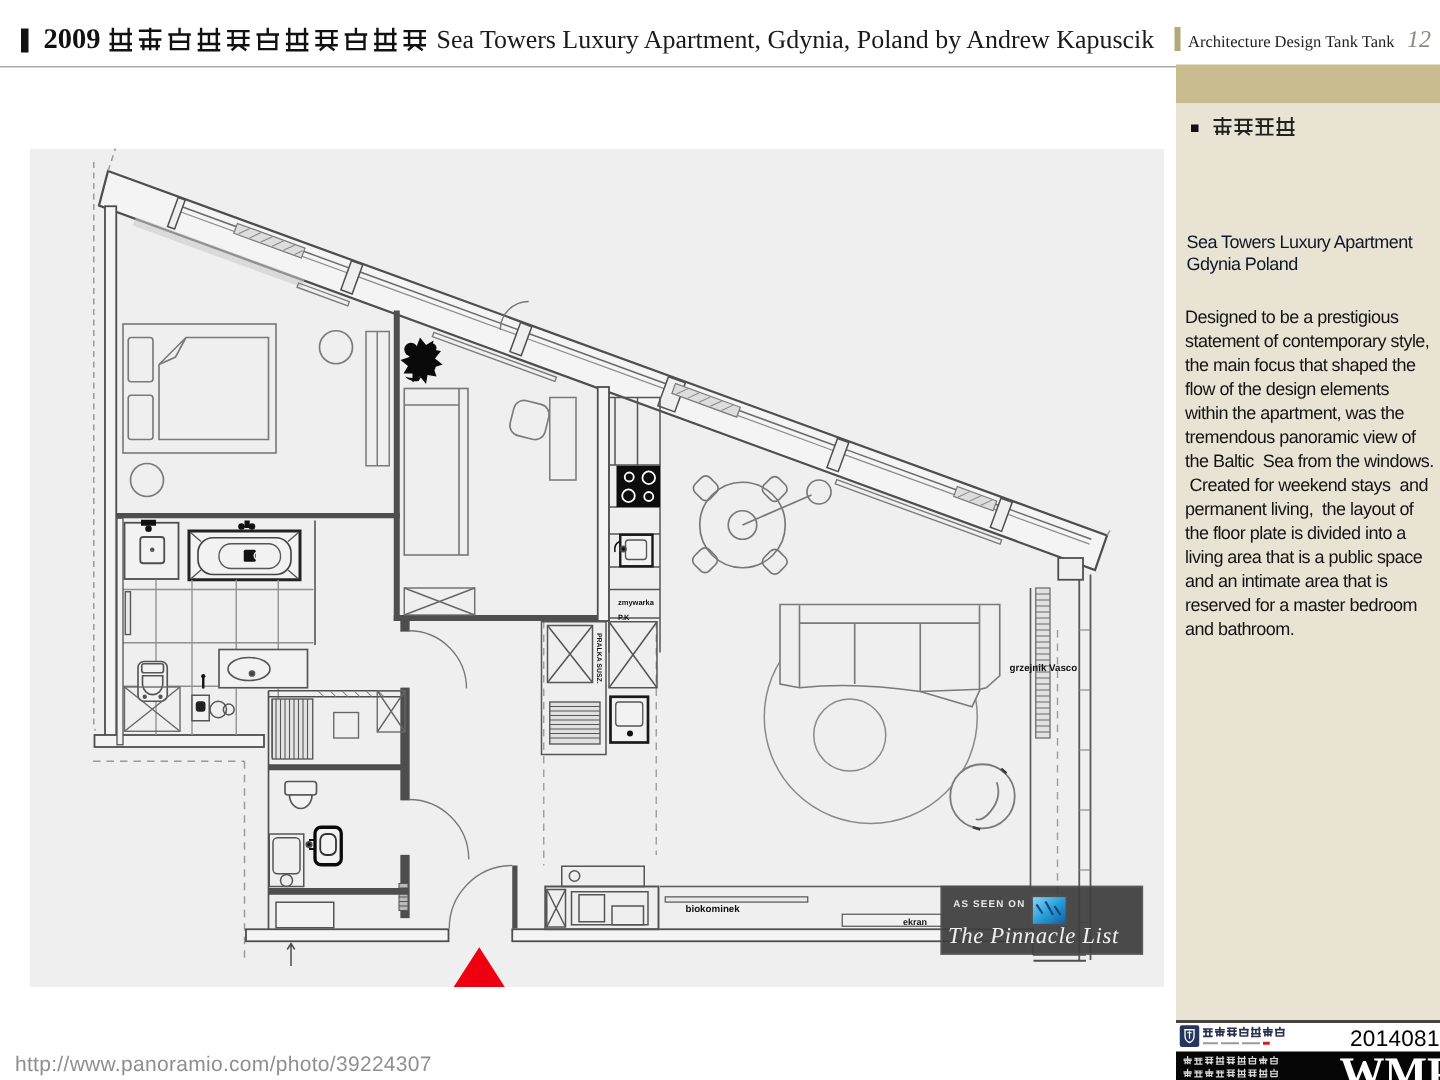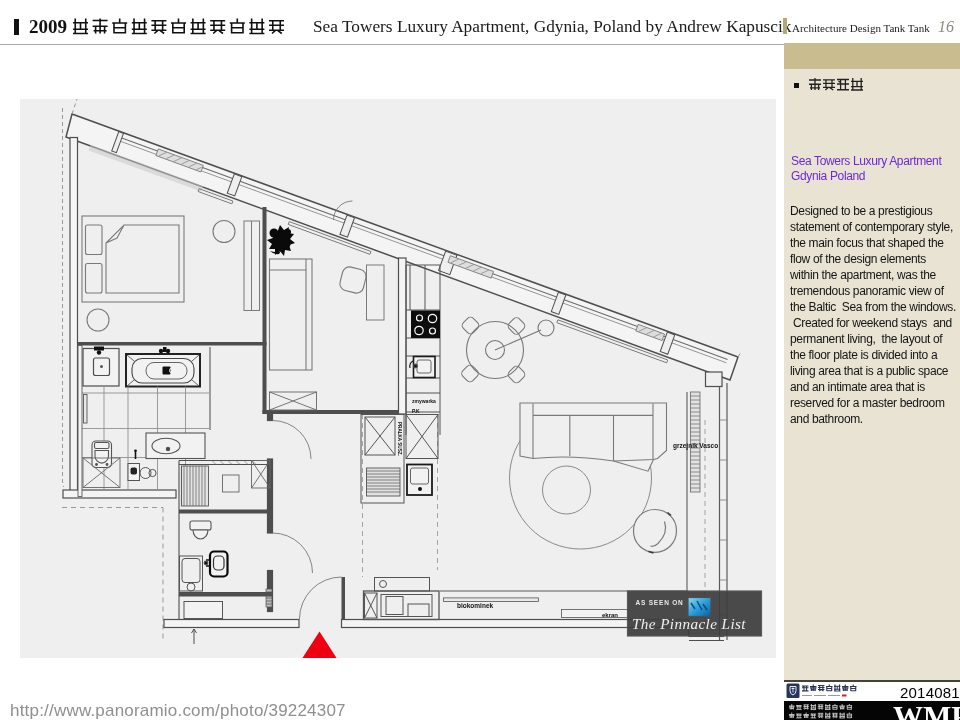--- a/index.html
+++ b/index.html
@@ -24,48 +24,48 @@
         <path d="M0 2.25 H15 M0 6.75 H15 M0 11.700000000000001 H15 M3.75 2.25 V11.700000000000001 M11.25 2.25 V11.700000000000001 M6.75 11.700000000000001 L3 15 M8.25 11.700000000000001 L12.75 15" transform="translate(79.4,1.5)"></path>
         <path d="M7.5 0 V4.5 M0 4.5 H15 M1.7999999999999998 4.5 V15 M13.2 4.5 V15 M1.7999999999999998 14.25 H13.2 M1.7999999999999998 9.3 H13.2" transform="translate(99,1.5)"></path>
         <path d="M2.25 0 V15 M12.75 0 V15 M0 4.2 H15 M0 10.799999999999999 H15 M7.5 4.2 V10.799999999999999 M0 15 H15" transform="translate(118.60000000000001,1.5)"></path>
         <path d="M0 2.25 H15 M0 6.75 H15 M0 11.700000000000001 H15 M3.75 2.25 V11.700000000000001 M11.25 2.25 V11.700000000000001 M6.75 11.700000000000001 L3 15 M8.25 11.700000000000001 L12.75 15" transform="translate(138.20000000000002,1.5)"></path>
         <path d="M7.5 0 V4.5 M0 4.5 H15 M1.7999999999999998 4.5 V15 M13.2 4.5 V15 M1.7999999999999998 14.25 H13.2 M1.7999999999999998 9.3 H13.2" transform="translate(157.8,1.5)"></path>
         <path d="M2.25 0 V15 M12.75 0 V15 M0 4.2 H15 M0 10.799999999999999 H15 M7.5 4.2 V10.799999999999999 M0 15 H15" transform="translate(177.4,1.5)"></path>
         <path d="M0 2.25 H15 M0 6.75 H15 M0 11.700000000000001 H15 M3.75 2.25 V11.700000000000001 M11.25 2.25 V11.700000000000001 M6.75 11.700000000000001 L3 15 M8.25 11.700000000000001 L12.75 15" transform="translate(197,1.5)"></path>
       </g>
 </svg>
 
-<div class="abs" style="left:291px;top:17px;font-family:'Liberation Serif',serif;font-size:17.3px;color:#1a1a1a;white-space:nowrap;margin-left:22px;">Sea Towers Luxury Apartment, Gdynia, Poland by Andrew Kapuscik</div>
+<div class="abs" style="left:291px;top:17px;font-family:'Liberation Serif',serif;font-size:17.3px;color:#1a1a1a;white-space:nowrap;">Sea Towers Luxury Apartment, Gdynia, Poland by Andrew Kapuscik</div>
 
 <div class="abs" style="left:0px;top:44px;width:784px;height:1px;background:#aaa;"></div>
 
 <div class="abs" style="left:783px;top:18px;width:4px;height:16px;background:#b3a878;"></div>
 
 <div class="abs" style="left:792px;top:22px;font-family:'Liberation Serif',serif;font-size:11px;color:#222;white-space:nowrap;">Architecture Design Tank Tank</div>
 
-<div class="abs" style="left:938px;top:18px;font-family:'Liberation Serif',serif;font-style:italic;font-size:16px;color:#8a8a80;">16</div>
+<div class="abs" style="left:938px;top:18px;font-family:'Liberation Serif',serif;font-style:italic;font-size:16px;color:#8a8a80;">12</div>
 
 <div class="abs" style="left:784px;top:43px;width:176px;height:26px;background:#c9bc8e;"></div>
 
 <div class="abs" style="left:784px;top:69px;width:176px;height:612px;background:#e8e3d2;"></div>
 
 <div class="abs" style="left:784px;top:680px;width:176px;height:2px;background:#44423a;"></div>
 
 <div class="abs" style="left:794px;top:83px;width:5px;height:5px;background:#111;"></div>
 
 <svg class="abs" style="left:808px;top:77px;" width="60" height="15" viewBox="0 0 60 15">
 <g id="cjkside" stroke="#222" stroke-width="1.3" fill="none">
         <path d="M0 2 H12 M0 6.24 H12 M6 0 V12 M1 9.84 H11 M2.4000000000000004 6.24 V12 M9.600000000000001 6.24 V12" transform="translate(1,1)"></path>
         <path d="M0 1.7999999999999998 H12 M0 5.4 H12 M0 9.36 H12 M3 1.7999999999999998 V9.36 M9 1.7999999999999998 V9.36 M5.4 9.36 L2.4000000000000004 12 M6.6000000000000005 9.36 L10.2 12" transform="translate(15,1)"></path>
         <path d="M0 1.5 H12 M3.5999999999999996 1.5 V12 M8.399999999999999 1.5 V12 M0 11.76 H12 M0 6 H12 M1.44 3 L3.84 4.800000000000001" transform="translate(29,1)"></path>
         <path d="M1.7999999999999998 0 V12 M10.2 0 V12 M0 3.3600000000000003 H12 M0 8.64 H12 M6 3.3600000000000003 V8.64 M0 12 H12" transform="translate(43,1)"></path>
       </g>
 </svg>
 
-<div class="abs" style="left:791px;top:154px;font-size:12px;line-height:15px;color:#6d28d9;letter-spacing:-0.35px;white-space:nowrap;">Sea Towers Luxury Apartment<br>Gdynia Poland</div>
+<div class="abs" style="left:791px;top:154px;font-size:12px;line-height:15px;color:#0f172a;letter-spacing:-0.35px;white-space:nowrap;">Sea Towers Luxury Apartment<br>Gdynia Poland</div>
 
 <div class="abs" style="left:790px;top:203px;font-size:12px;line-height:16px;color:#141414;letter-spacing:-0.35px;white-space:nowrap;">Designed to be a prestigious<br>statement of contemporary style,<br>the main focus that shaped the<br>flow of the design elements<br>within the apartment, was the<br>tremendous panoramic view of<br>the Baltic&nbsp; Sea from the windows.<br>&nbsp;Created for weekend stays&nbsp; and<br>permanent living,&nbsp; the layout of<br>the floor plate is divided into a<br>living area that is a public space<br>and an intimate area that is<br>reserved for a master bedroom<br>and bathroom.</div>
 
 <svg id="plan" class="abs" style="left:20px;top:99px;" width="756" height="559" viewBox="20 99 756 559">
 
 <rect x="20" y="99" width="756" height="559" fill="#efefef"></rect>
 <g fill="none" stroke="#4e4e4e" stroke-width="1.2">
 
 <g id="band">
 <polygon points="72,114 738,357 730,380 66,137" fill="#f4f4f4" stroke="#4e4e4e" stroke-width="1.5"></polygon>
@@ -455,21 +455,21 @@
 <stop offset="1" stop-color="#0f5a9c"></stop>
 </linearGradient>
 </defs>
 <rect x="688" y="597.5" width="23" height="19" fill="url(#tpl)"></rect>
 <path d="M691 603 l4 6 M697 601 l5 9 M703 604 l4 6" stroke="#0d4a80" stroke-width="1.5" fill="none"></path>
 <text x="632" y="628.5" font-family="Liberation Serif" font-style="italic" font-size="15.2" letter-spacing="0.4" fill="#f0f0f0" stroke="none">The Pinnacle List</text>
 </g>
 </g>
 </svg>
 
-<div class="abs" style="left:10px;top:701px;font-size:17px;color:#8f8f8f;letter-spacing:0.2px;">http://www.panoramio.com/photo/39224307</div>
+<div class="abs" style="left:10px;top:701px;font-size:14px;color:#8f8f8f;letter-spacing:0.2px;">http://www.panoramio.com/photo/39224307</div>
 
 <div class="abs" style="left:784px;top:682px;width:176px;height:19px;background:#fff;"></div>
 
 <svg class="abs" style="left:786px;top:683px;" width="74" height="17" viewBox="0 0 74 17">
 <rect x="0.5" y="0.5" width="13" height="14.5" rx="1.5" fill="#26355c"></rect>
 <path d="M4 3.5 h6 v4 q0 3.5 -3 4.5 q-3 -1 -3 -4.5 z" fill="none" stroke="#fff" stroke-width="0.9"></path>
 <path d="M5.5 5.5 h3 M7 4.5 v5" stroke="#fff" stroke-width="0.8"></path>
 <g id="logocjk" stroke="#2a3254" stroke-width="1.1" fill="none">
         <path d="M0 1.5 H6.5 M1.95 1.5 V6.5 M4.55 1.5 V6.5 M0 6.37 H6.5 M0 3.25 H6.5 M0.78 1.625 L2.08 2.6" transform="translate(16,1.5)"></path>
         <path d="M0 2 H6.5 M0 3.38 H6.5 M3.25 0 V6.5 M1 5.33 H5.5 M1.3 3.38 V6.5 M5.2 3.38 V6.5" transform="translate(24,1.5)"></path>

